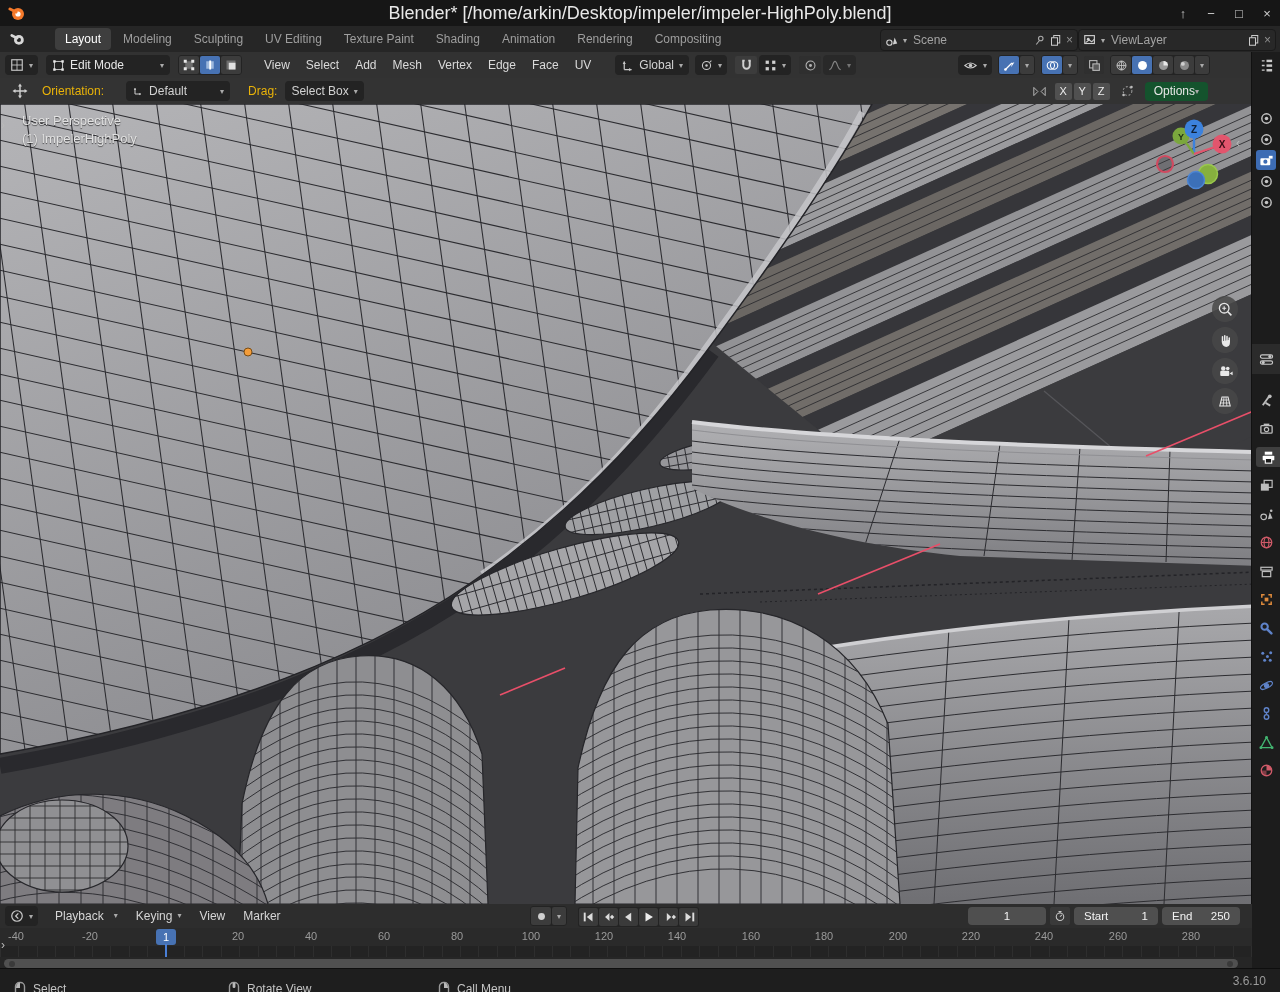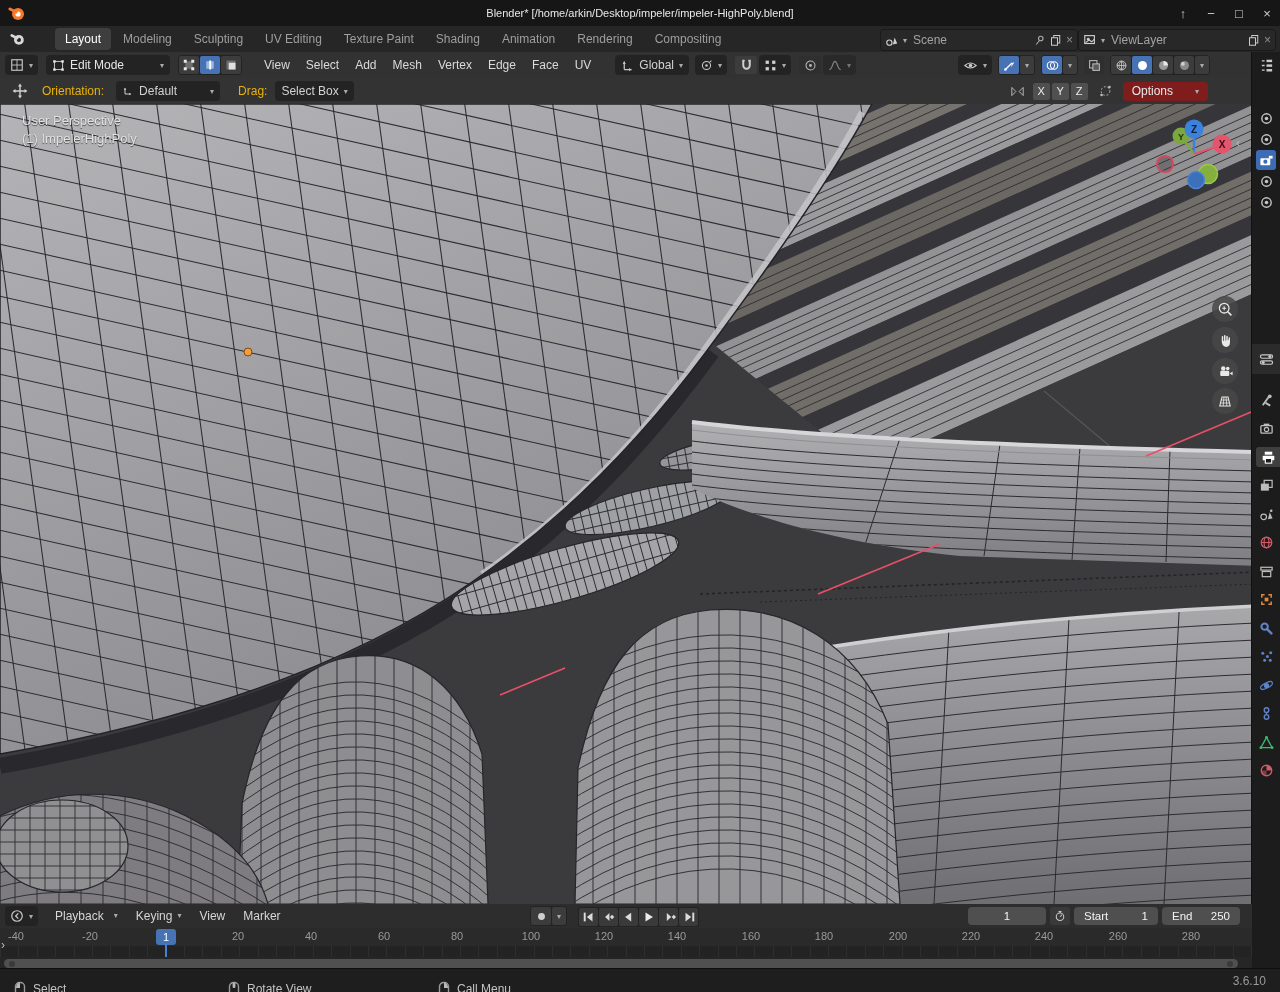--- a/index.html
+++ b/index.html
@@ -2,21 +2,21 @@
 <html><head>
 <meta charset="utf-8">
 <style>
   html,body{margin:0;padding:0;background:#111;}
   #app{position:relative;width:1280px;height:992px;background:#1e1e1e;overflow:hidden;
        font-family:"Liberation Sans",sans-serif;font-size:12px;color:#d2d2d2;
        -webkit-user-select:none;user-select:none;}
   .bar{position:absolute;left:0;right:0;}
   
   #titlebar{top:0;height:26px;background:#161616;display:flex;align-items:center;}
-  #title-text{position:absolute;left:0;right:0;text-align:center;color:#e9e9e9;font-size:11px;}
+  #title-text{position:absolute;left:0;right:0;text-align:center;color:#e9e9e9;font-size:18px;}
   .winbtns{position:absolute;right:6px;top:0;height:26px;display:flex;align-items:center;gap:14px;color:#cfcfcf;font-size:13px;}
   .winbtns span{width:14px;text-align:center;cursor:default;}
   
   #topbar{top:26px;height:26px;background:#262626;display:flex;align-items:center;}
   .menuitem{padding:0 9px;color:#d6d6d6;line-height:26px;}
   .wstab{padding:2px 10px;margin:0 1px;color:#9e9e9e;border-radius:4px;line-height:18px;}
   .wstab.active{background:#3e3e3e;color:#ffffff;}
   .idfield{position:absolute;top:3px;height:20px;background:#282828;border:1px solid #1a1a1a;border-radius:4px;
            display:flex;align-items:center;padding:0 4px;gap:4px;}
   .idfield .nm{flex:1;color:#a3a3a3;padding-left:2px;}
@@ -26,21 +26,21 @@
   #vheader{top:52px;height:26px;width:1252px;background:#323232;border-bottom:1px solid #232323;display:flex;align-items:center;}
   .fld{background:#232323;border-radius:4px;height:20px;display:flex;align-items:center;padding:0 6px;gap:5px;}
   .tglgrp{display:flex;gap:1px;background:#232323;border-radius:4px;padding:1px;}
   .tgl{width:20px;height:18px;background:#3c3c3c;display:flex;align-items:center;justify-content:center;border-radius:2px;}
   .tgl.on{background:#4772b3;}
   .hmenu{padding:0 8px;color:#dadada;}
   
   #toolbar3{top:78px;height:26px;width:1252px;background:#333333;border-bottom:1px solid #262626;display:flex;align-items:center;}
   .lbl{color:#eab308;}
   .axbtn{width:17px;height:17px;background:#505050;border-radius:2px;color:#ececec;display:flex;align-items:center;justify-content:center;font-size:11px;margin-right:2px;}
-  .opt{background:#7f1d1d;border-radius:4px;height:19px;display:flex;align-items:center;padding:0 9px;gap:22px;color:#e6e6e6;}
+  .opt{background:#14532d;border-radius:4px;height:19px;display:flex;align-items:center;padding:0 9px;gap:0;color:#e6e6e6;}
   
   #viewport{position:absolute;top:104px;left:0;width:1252px;height:800px;background:#3b3b3e;overflow:hidden;}
   #vp-overlay{position:absolute;left:22px;top:8px;color:#e2e2e2;font-size:13px;text-shadow:0 1px 1px rgba(0,0,0,.6);line-height:18px;}
   #gizmo{position:absolute;left:1148px;top:6px;}
   .navbtn{position:absolute;left:1212px;width:26px;height:26px;border-radius:13px;background:rgba(72,72,72,.85);
           display:flex;align-items:center;justify-content:center;}
   .collapse-arrow{position:absolute;color:#b9b9b9;font-size:12px;}
   
   #rightstrip{position:absolute;top:52px;right:0;width:28px;height:916px;background:#1c1c1c;border-left:1px solid #111;}
   .strip-ic{position:absolute;left:4px;width:20px;height:20px;display:flex;align-items:center;justify-content:center;}
@@ -321,21 +321,21 @@
   </div>
 
   <div id="toolbar3" class="bar">
     <span style="margin-left:12px">
       <svg width="16" height="16" viewBox="0 0 16 16">
           <path d="M8,2 V14 M2,8 H14" stroke="#d0d0d0" stroke-width="1.4"></path>
           <path d="M8,0.5 l-2,3 h4 z M8,15.5 l-2,-3 h4 z M0.5,8 l3,-2 v4 z M15.5,8 l-3,-2 v4 z" fill="#d0d0d0"></path>
         </svg>
     </span>
     <span class="lbl" style="margin-left:14px">Orientation:</span>
-    <span class="fld" style="margin-left:12px;width:92px">
+    <span class="fld" style="margin-left:22px;width:92px">
       <svg width="12" height="12" viewBox="0 0 16 16">
           <path d="M4,12 V4 M4,12 H12" stroke="#c9c9c9" stroke-width="1.4"></path>
           <path d="M4,4 l-1.5,2.5 h3 z M12,12 l-2.5,-1.5 v3 z" fill="#c9c9c9"></path>
         </svg>
       <span style="flex:1">Default</span>
       <span class="caret">▾</span>
     </span>
     <span class="lbl" style="margin-left:18px">Drag:</span>
     <span class="fld" style="margin-left:8px">
       <span>Select Box</span>

